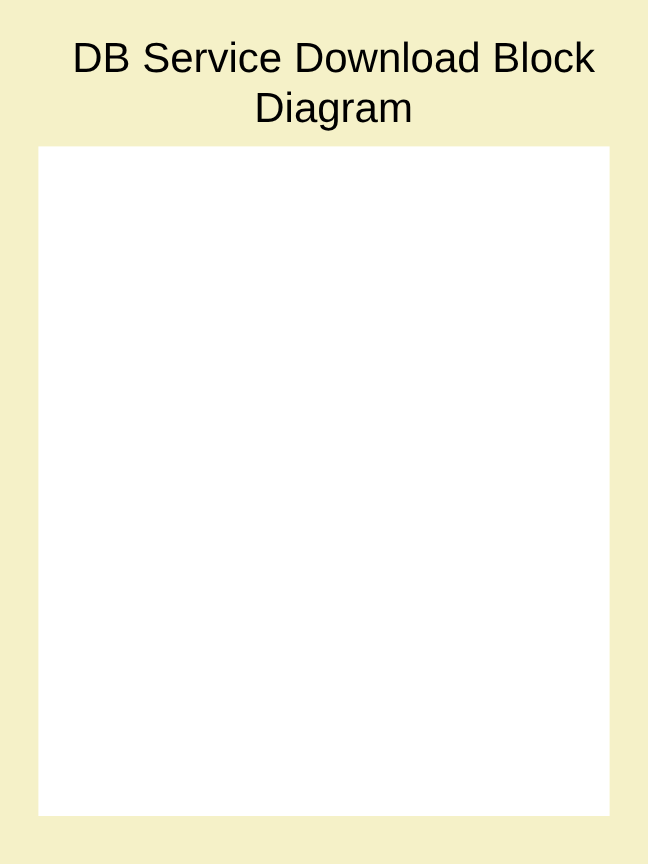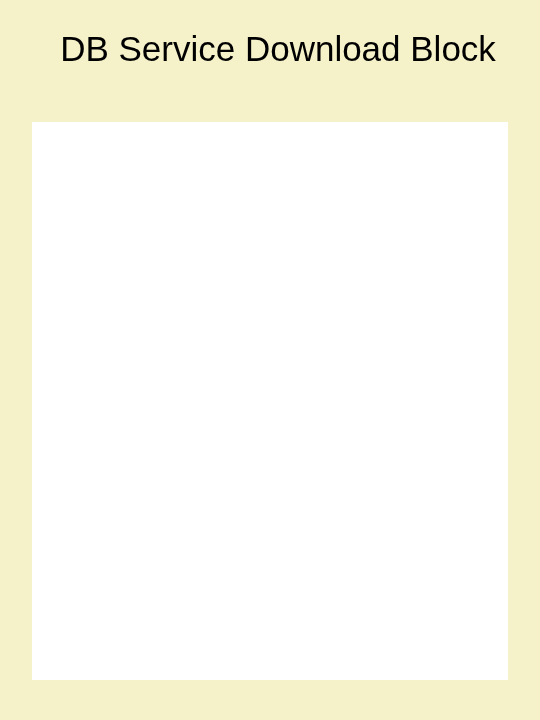--- a/index.html
+++ b/index.html
@@ -30,15 +30,16 @@
       width: 476px;
       height: 558px;
       background-color: #ffffff;
     }
   </style>
 </head>
 <body>
 
 <div class="title">
   <span>DB Service Download Block</span><br>
+  <span>Diagram</span>
 </div>
 
 <div class="content-area"></div>
 
 </body></html>

